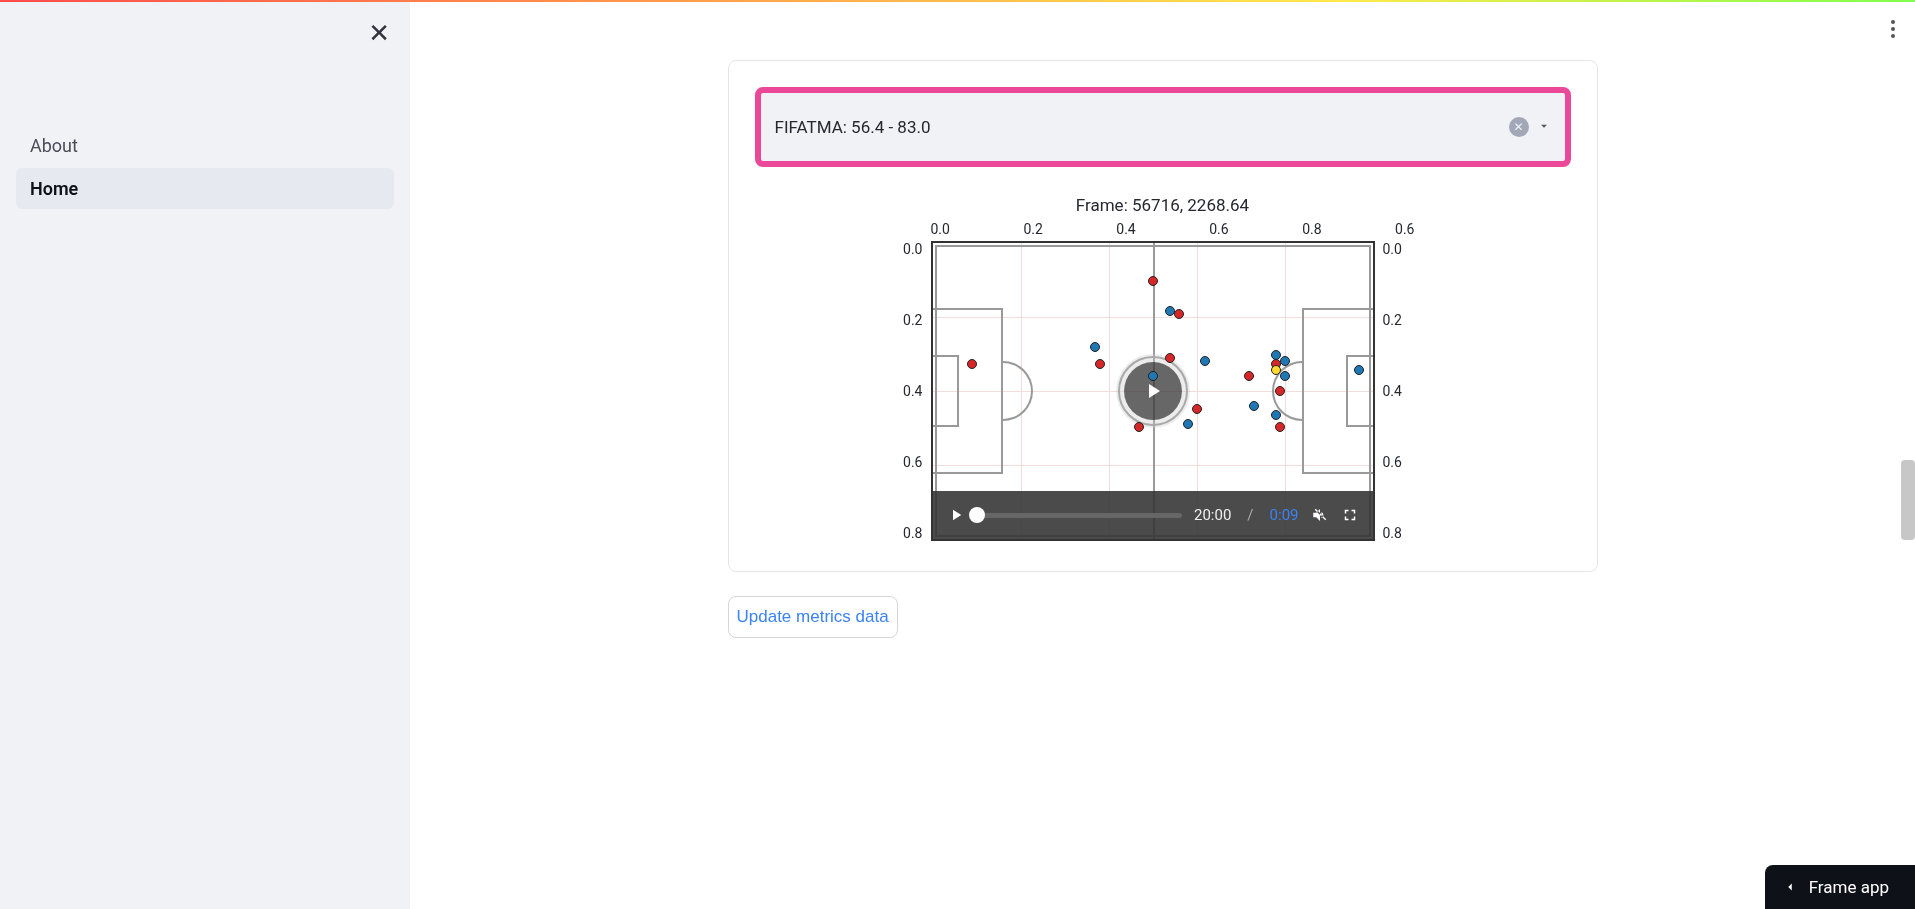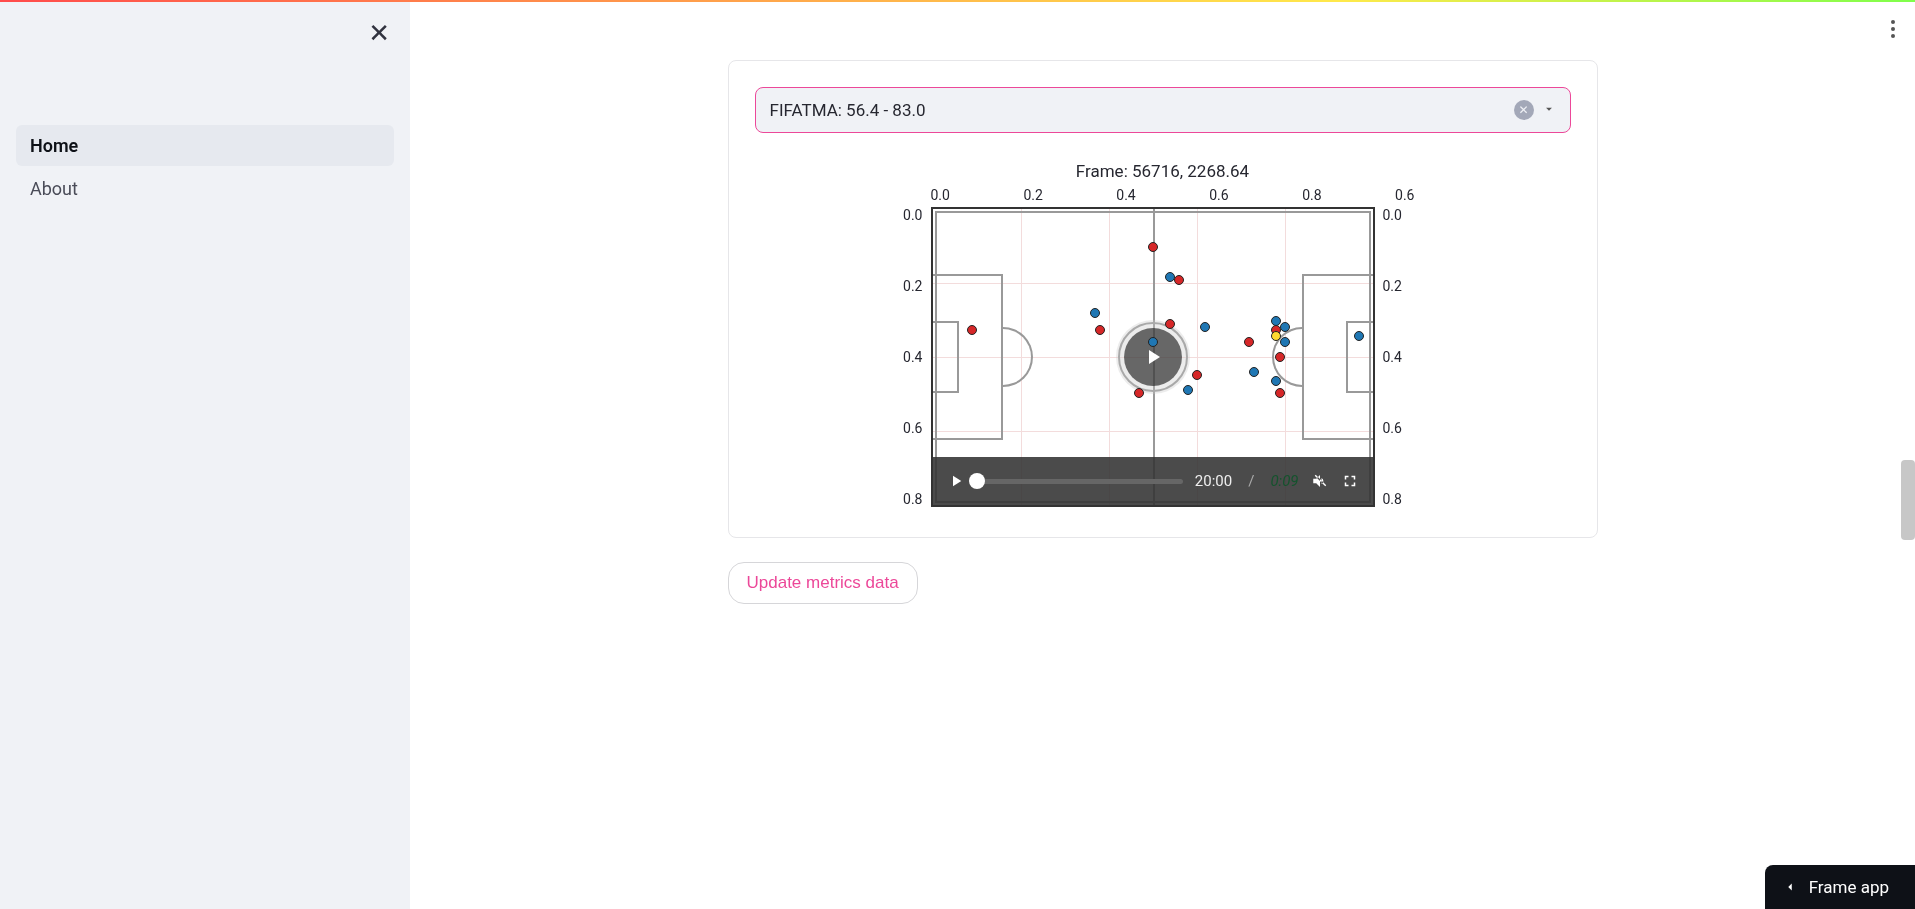--- a/index.html
+++ b/index.html
@@ -20,21 +20,21 @@
   
   .main { flex: 1; position: relative; overflow-y: auto; }
   .main-inner { max-width: 870px; margin: 0 auto; padding: 20px 0 40px 0; }
   .card { border: 1px solid #e6e6e9; border-radius: 8px; padding: 26px 26px 30px 26px; margin-top: 40px; }
 
   .toggle-row { display: flex; align-items: center; gap: 14px; margin-bottom: 22px; }
   .toggle { width: 38px; height: 22px; background: #ff4b4b; border-radius: 11px; position: relative; cursor: pointer; }
   .toggle-knob { position: absolute; top: 2px; right: 2px; width: 18px; height: 18px; background: #fff; border-radius: 50%; }
   .toggle-label { font-size: 19px; color: #262730; }
 
-  .select { border: 1px solid #ec4899; background: #f0f2f6; border-radius: 8px; padding: 12px 14px; display: flex; align-items: center; font-size: 17px; color: #262730; cursor: pointer; }
+  .select { border: 6px solid #ec4899; background: #f0f2f6; border-radius: 8px; padding: 24px 14px; display: flex; align-items: center; font-size: 17px; color: #262730; cursor: pointer; }
   .select-value { flex: 1; }
   .select-clear { width: 20px; height: 20px; border-radius: 50%; background: #a3a8b8; color: #f0f2f6; display: flex; align-items: center; justify-content: center; font-size: 12px; margin-right: 8px; cursor: pointer; }
   .select-caret { color: #555; }
 
   
   .chart-wrap { margin-top: 28px; display: flex; justify-content: center; }
   .chart-frame { position: relative; width: 560px; }
   .chart-title { text-align: center; font-size: 17px; font-weight: 400; margin-bottom: 6px; }
   .axes { position: relative; }
   .xticks-top { display: flex; justify-content: space-between; font-size: 14px; padding: 0 28px 4px 48px; }
@@ -52,25 +52,25 @@
 
   .play-overlay { position: absolute; left: 50%; top: 50%; transform: translate(-50%,-50%); width: 58px; height: 58px; border-radius: 50%; background: rgba(60,60,60,0.78); display:flex;align-items:center;justify-content:center; box-shadow: 0 0 0 8px rgba(200,200,200,0.35); cursor:pointer; }
   .play-overlay svg { fill: #fff; }
 
   .video-controls { position: absolute; left: 0; right: 0; bottom: 0; height: 48px; background: rgba(50,50,50,0.88); display:flex; align-items:center; padding: 0 14px; gap: 12px; color:#eee; font-size:15px; }
   .vc-play { cursor:pointer; display:flex; }
   .vc-play svg{ fill:#fff; width:18px; height:18px;}
   .vc-track { flex:1; height:5px; background:#666; border-radius:3px; position:relative; }
   .vc-thumb { position:absolute; left:0; top:50%; transform:translate(-50%,-50%); width:16px; height:16px; background:#fff; border-radius:50%; }
   .vc-time-sep { color:#aaa; margin:0 4px; }
-  .vc-total { color:#14532d;font-style:italic; }
+  .vc-total { color:#3b82f6; }
   .vc-icon { cursor:pointer; display:flex; }
   .vc-icon svg{ fill:#fff; width:18px; height:18px; }
 
-  .update-btn { margin-top: 24px; border: 1px solid #d6d6d9; background:#fff; border-radius:16px; padding: 10px 18px; font-size:17px; color:#ec4899; cursor:pointer; }
+  .update-btn { margin-top: 24px; border: 1px solid #d6d6d9; background:#fff; border-radius:8px; padding: 10px 8px; font-size:17px; color:#3b82f6; cursor:pointer; }
 
   
   .kebab { position: fixed; top: 14px; right: 14px; cursor:pointer; display:flex; flex-direction:column; gap:3px; padding:6px; z-index:50;}
   .kebab span{ width:4px; height:4px; background:#555; border-radius:50%; }
 
   
   .manage-app { position: fixed; bottom: 0; right: 0; background:#0e1117; color:#fff; padding: 12px 26px 12px 18px; display:flex; align-items:center; gap:12px; font-size:17px; border-top-left-radius:8px; cursor:pointer; z-index:50;}
   .manage-app svg{ fill:#fff; width:14px; height:14px; }
 
   
@@ -87,25 +87,25 @@
     <span></span>
 </div>
 
 <div class="scroll-hint"></div>
 
 <div class="app">
 
   <aside class="sidebar">
     <div class="sidebar-close">✕</div>
     <nav class="sidebar-nav">
+      <div class="nav-item">
+        <span>About</span>
+      </div>
       <div class="nav-item active">
         <span>Home</span>
-      </div>
-      <div class="nav-item">
-        <span>About</span>
       </div>
     </nav>
   </aside>
 
   <main class="main">
     <div class="main-inner">
       <div class="card">
 
         <div class="select">
           <div class="select-value">FIFATMA: 56.4 - 83.0</div>

